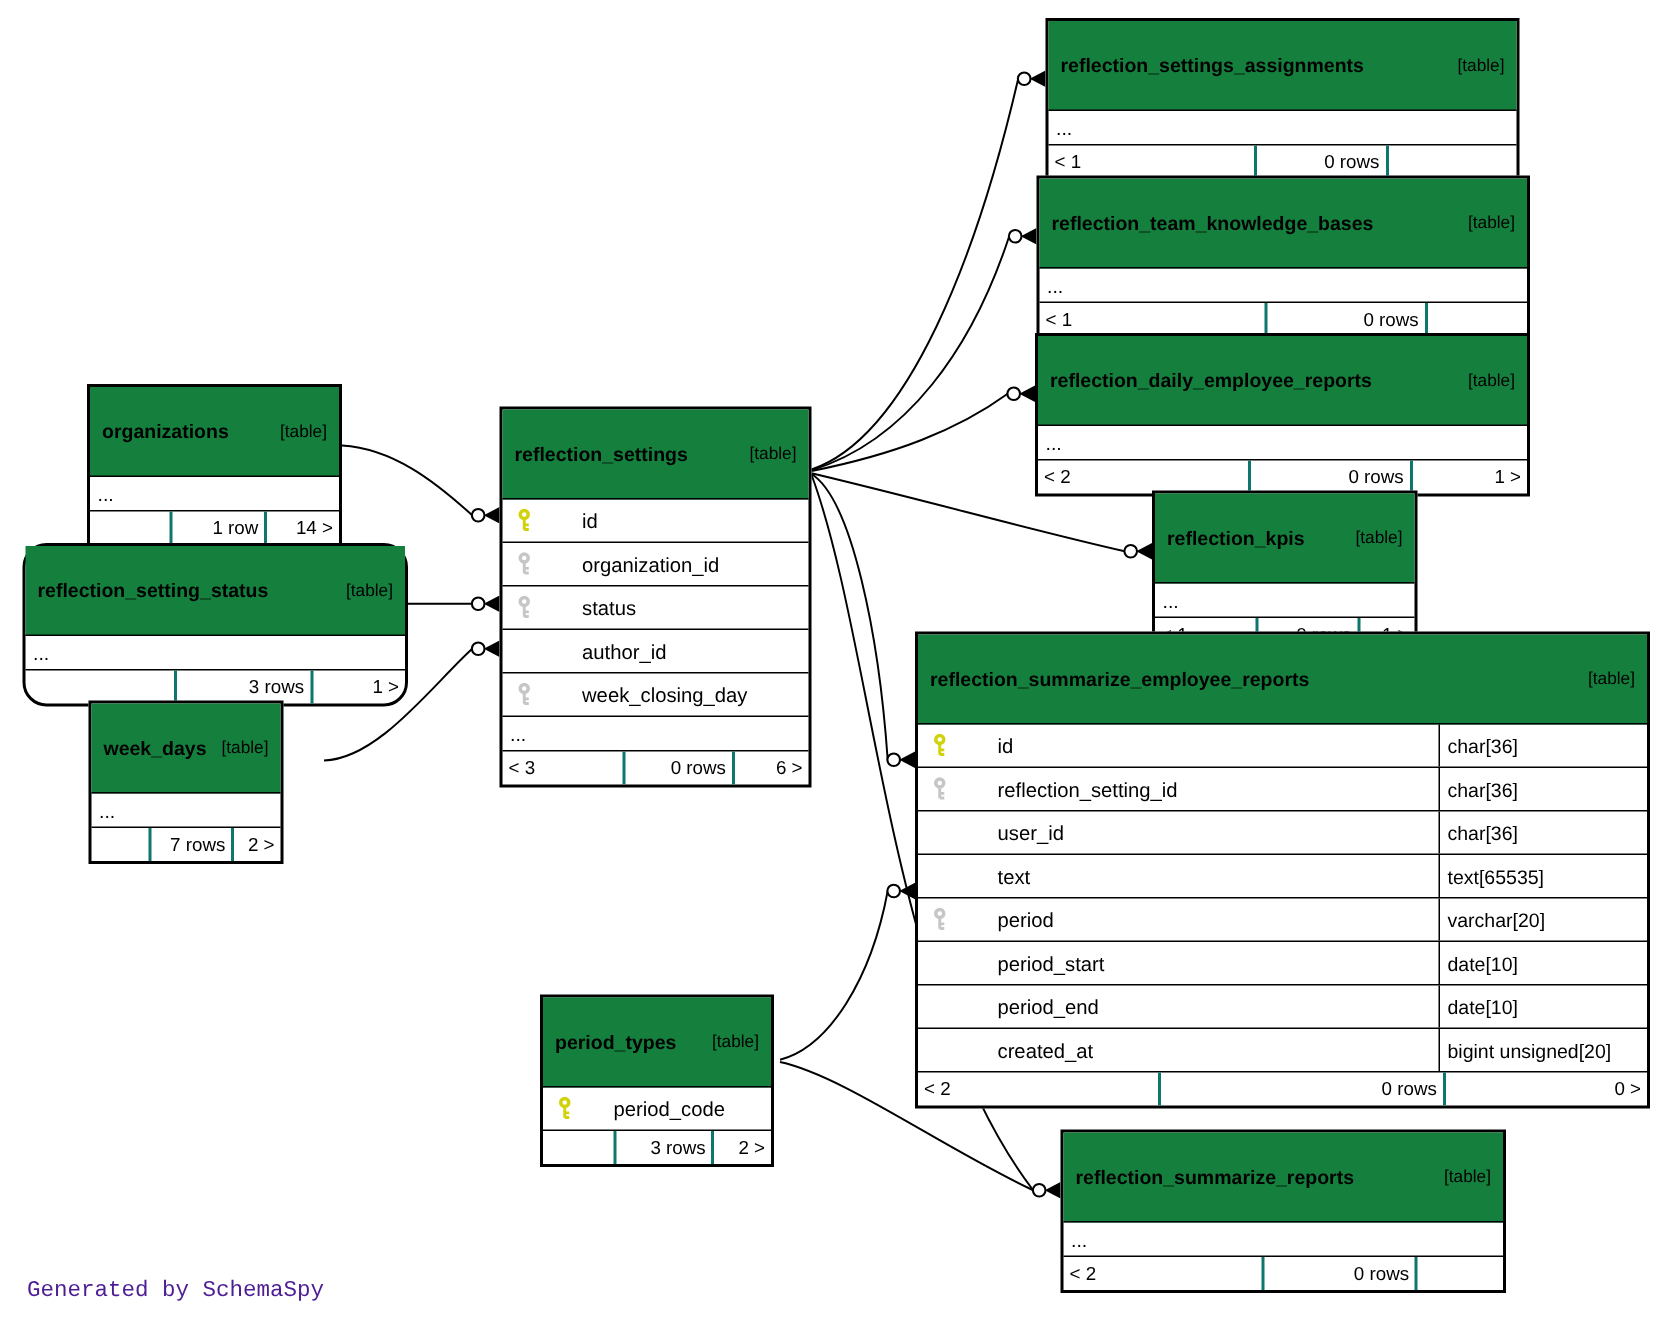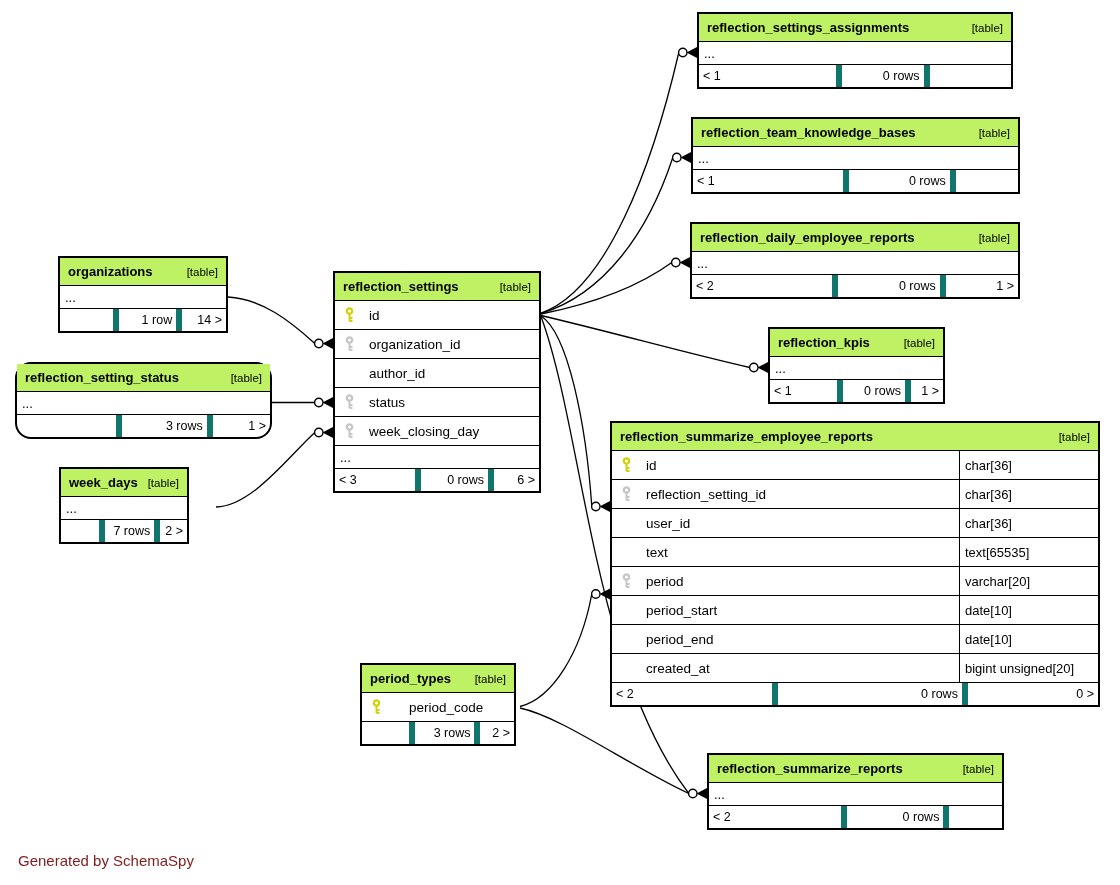--- a/index.html
+++ b/index.html
@@ -1,36 +1,36 @@
 <!DOCTYPE html>
 <html><head>
 <meta charset="utf-8">
 <style>
   html,body{margin:0;padding:0;background:#fff;}
   #canvas{position:relative;width:1120px;height:885px;background:#fff;overflow:hidden;
           font-family:"Liberation Sans",sans-serif;color:#000;}
   svg.edges{position:absolute;left:0;top:0;z-index:0;}
   .tbl{position:absolute;background:#fff;border:2px solid #000;box-sizing:border-box;z-index:1;}
-  .hdr{height:27px;background:#bef264;border-bottom:1.5px solid #000;display:flex;
-       justify-content:space-between;align-items:center;padding:0 8px;}
+  .hdr{height:27px;background:#15803d;border-bottom:1.5px solid #000;display:flex;
+       justify-content:space-between;align-items:center;padding:16px 8px;}
   .tname{font-weight:bold;font-size:13px;white-space:nowrap;}
   .ttag{font-size:11.5px;white-space:nowrap;margin-left:6px;}
   .row{height:28px;border-bottom:1px solid #000;display:flex;align-items:center;
        font-size:13.5px;white-space:nowrap;}
   .row.ell{height:22px;font-size:13px;padding-left:5px;}
   .keyc{flex:0 0 24px;padding-left:9px;display:flex;align-items:center;}
-  .fname{margin-left:1px;}
+  .fname{margin-left:20px;}
   .ftype{border-left:1.5px solid #000;align-self:stretch;display:flex;align-items:center;
          padding-left:5px;font-size:13px;flex:0 0 133px;}
   .ftr{display:flex;height:22px;font-size:12.5px;align-items:stretch;}
   .fc{display:flex;align-items:center;padding:0 4px;box-sizing:border-box;overflow:hidden;}
-  .fc.m,.fc.r{border-left:6px solid #0f766e;justify-content:flex-end;}
+  .fc.m,.fc.r{border-left:2px solid #0f766e;justify-content:flex-end;}
   .fc.l{justify-content:flex-start;}
   .keysvg{width:11px;height:16px;display:block;}
-  #credit{position:absolute;left:18px;top:852px;font-size:15px;color:#7f1d1d;z-index:1;}
+  #credit{position:absolute;left:18px;top:852px;font-size:15px;color:#4c1d95;z-index:1;font-family:Liberation Mono, monospace;}
 </style>
 </head>
 <body>
 
 <div id="canvas">
 
   <svg class="edges" width="1120" height="885">
     <g stroke="#000" stroke-width="1.3" fill="none">
       <path d="M228,297 C262,299 290,321 314.8,343.5"></path>
       <path d="M272,402.5 L314.8,402.5"></path>
@@ -230,33 +230,33 @@
           <svg class="keysvg" viewBox="0 0 12 18">
             <g stroke="#c6c6c6" fill="none">
               <circle cx="6" cy="4.5" r="3" stroke-width="2.6"></circle>
               <path d="M6 7.5 V16 M6 12.3 H9.4 M6 15.8 H9.4" stroke-width="2.2"></path>
             </g>
           </svg>
         </span>
       <span class="fname">organization_id</span>
     </div>
     <div class="row">
+      <span class="keyc">
+          <svg class="keysvg" viewBox="0 0 12 18">
+            <g stroke="#c6c6c6" fill="none">
+              <circle cx="6" cy="4.5" r="3" stroke-width="2.6"></circle>
+              <path d="M6 7.5 V16 M6 12.3 H9.4 M6 15.8 H9.4" stroke-width="2.2"></path>
+            </g>
+          </svg>
+        </span>
+      <span class="fname">status</span>
+    </div>
+    <div class="row">
       <span class="keyc"></span>
       <span class="fname">author_id</span>
-    </div>
-    <div class="row">
-      <span class="keyc">
-          <svg class="keysvg" viewBox="0 0 12 18">
-            <g stroke="#c6c6c6" fill="none">
-              <circle cx="6" cy="4.5" r="3" stroke-width="2.6"></circle>
-              <path d="M6 7.5 V16 M6 12.3 H9.4 M6 15.8 H9.4" stroke-width="2.2"></path>
-            </g>
-          </svg>
-        </span>
-      <span class="fname">status</span>
     </div>
     <div class="row">
       <span class="keyc">
           <svg class="keysvg" viewBox="0 0 12 18">
             <g stroke="#c6c6c6" fill="none">
               <circle cx="6" cy="4.5" r="3" stroke-width="2.6"></circle>
               <path d="M6 7.5 V16 M6 12.3 H9.4 M6 15.8 H9.4" stroke-width="2.2"></path>
             </g>
           </svg>
         </span>

